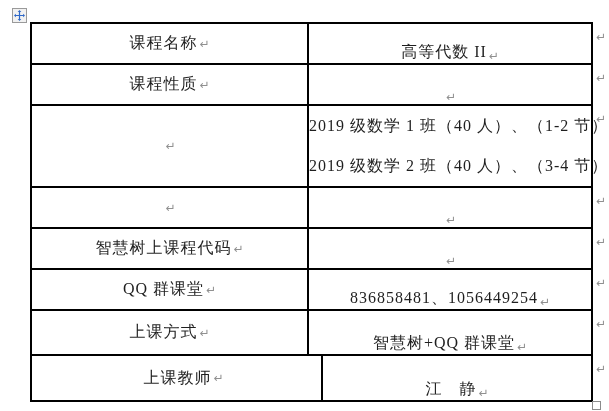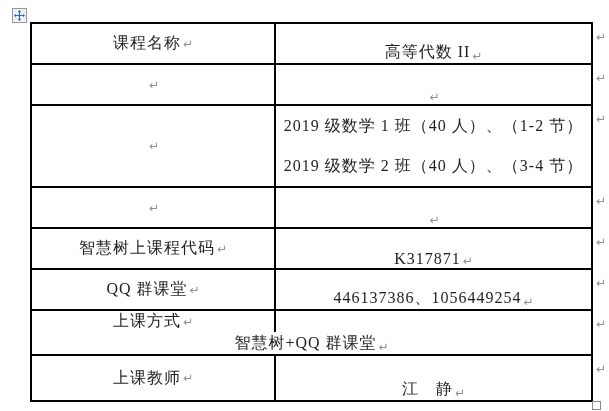--- a/index.html
+++ b/index.html
@@ -30,36 +30,36 @@
     left: 30px; top: 22px;
     width: 563px;
     border: 2px solid #000000;
     background: #ffffff;
   }
   .row {
     position: relative;
     display: flex;
     border-bottom: 2px solid #000000;
   }
-  .row:last-child { border-bottom: none; }
+  .row:last-child { border-bottom: none; margin-left: 14px; }
   .row-h  { height: 41px; }
   .row-h3 { height: 82px; }
-  .row-h7 { height: 45px; flex-direction: column; }
+  .row-h7 { height: 45px; }
   .row-h8 { height: 44px; }
   .cell {
     display: flex;
     align-items: center;
     justify-content: center;
     font-size: 16px;
     color: #1f1f1f;
     letter-spacing: 1px;
     white-space: nowrap;
   }
   .cell.left {
-    width: 244px;
+    width: 277px;
     border-right: 2px solid #000000;
     flex: none;
   }
   .cell.right { flex: 1; align-items: flex-end; }
   .cell.right.multi {
     flex-direction: column;
     justify-content: space-around;
     align-items: center;
     padding: 0 0;
   }
@@ -113,20 +113,21 @@
       </div>
       <div class="cell right">
         <span>高等代数 II</span>
           <span class="pmark">↵</span>
       </div>
       <span class="rowmark">↵</span>
     </div>
 
     <div class="row row-h">
       <div class="cell left">
+        <span>课程性质</span>
           <span class="pmark">↵</span>
       </div>
       <div class="cell right">
           <span class="pmark">↵</span>
       </div>
       <span class="rowmark">↵</span>
     </div>
 
     <div class="row row-h3">
       <div class="cell left">
@@ -152,33 +153,32 @@
       </div>
       <span class="rowmark">↵</span>
     </div>
 
     <div class="row row-h">
       <div class="cell left">
         <span>智慧树上课程代码</span>
           <span class="pmark">↵</span>
       </div>
       <div class="cell right">
-        <span>K317871</span>
           <span class="pmark">↵</span>
       </div>
       <span class="rowmark">↵</span>
     </div>
 
     <div class="row row-h">
       <div class="cell left">
         <span>QQ 群课堂</span>
           <span class="pmark">↵</span>
       </div>
       <div class="cell right">
-        <span>446137386、1056449254</span>
+        <span>836858481、1056449254</span>
           <span class="pmark">↵</span>
       </div>
       <span class="rowmark">↵</span>
     </div>
 
     <div class="row row-h7">
       <div class="cell left">
         <span>上课方式</span>
           <span class="pmark">↵</span>
       </div>

